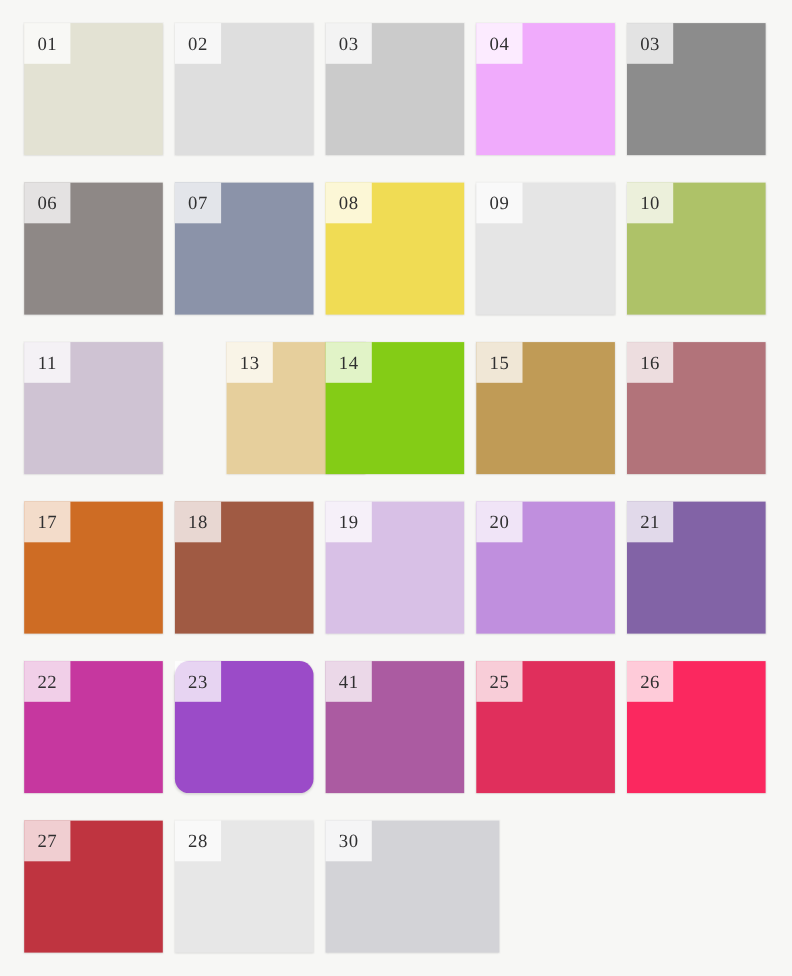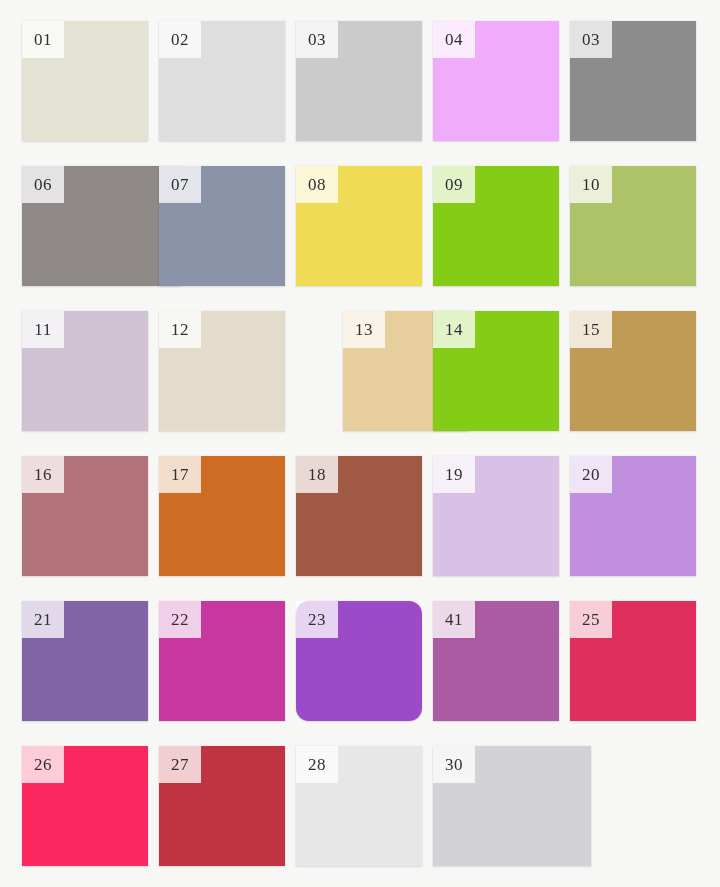--- a/index.html
+++ b/index.html
@@ -88,40 +88,37 @@
       </div>
       <div class="swatch" style="background: rgb(203, 203, 203);">
         <span class="swatch-index">03</span>
       </div>
       <div class="swatch" style="background: #f0abfc;">
         <span class="swatch-index">04</span>
       </div>
       <div class="swatch" style="background: rgb(140, 140, 140);">
         <span class="swatch-index">03</span>
       </div>
-      <div class="swatch" style="background: rgb(142, 136, 134); padding-left: 33px;">
+      <div class="swatch" style="background: rgb(142, 136, 134);">
         <span class="swatch-index">06</span>
       </div>
       <div class="swatch" style="background: rgb(139, 147, 169);">
         <span class="swatch-index">07</span>
       </div>
       <div class="swatch" style="background: rgb(240, 220, 84);">
         <span class="swatch-index">08</span>
       </div>
-      <div class="swatch" style="background: #84cc16;">
+      <div class="swatch" style="background: #e5e5e5;">
         <span class="swatch-index">09</span>
       </div>
       <div class="swatch" style="background: rgb(174, 194, 104);">
         <span class="swatch-index">10</span>
       </div>
       <div class="swatch" style="background: rgb(207, 195, 211);">
         <span class="swatch-index">11</span>
-      </div>
-      <div class="swatch" style="background: rgb(227, 220, 203);">
-        <span class="swatch-index">12</span>
       </div>
       <div class="swatch" style="background: rgb(230, 207, 156); margin-left: 47px;">
         <span class="swatch-index">13</span>
       </div>
       <div class="swatch" style="background: #84cc16;">
         <span class="swatch-index">14</span>
       </div>
       <div class="swatch" style="background: rgb(192, 155, 86);">
         <span class="swatch-index">15</span>
       </div>

